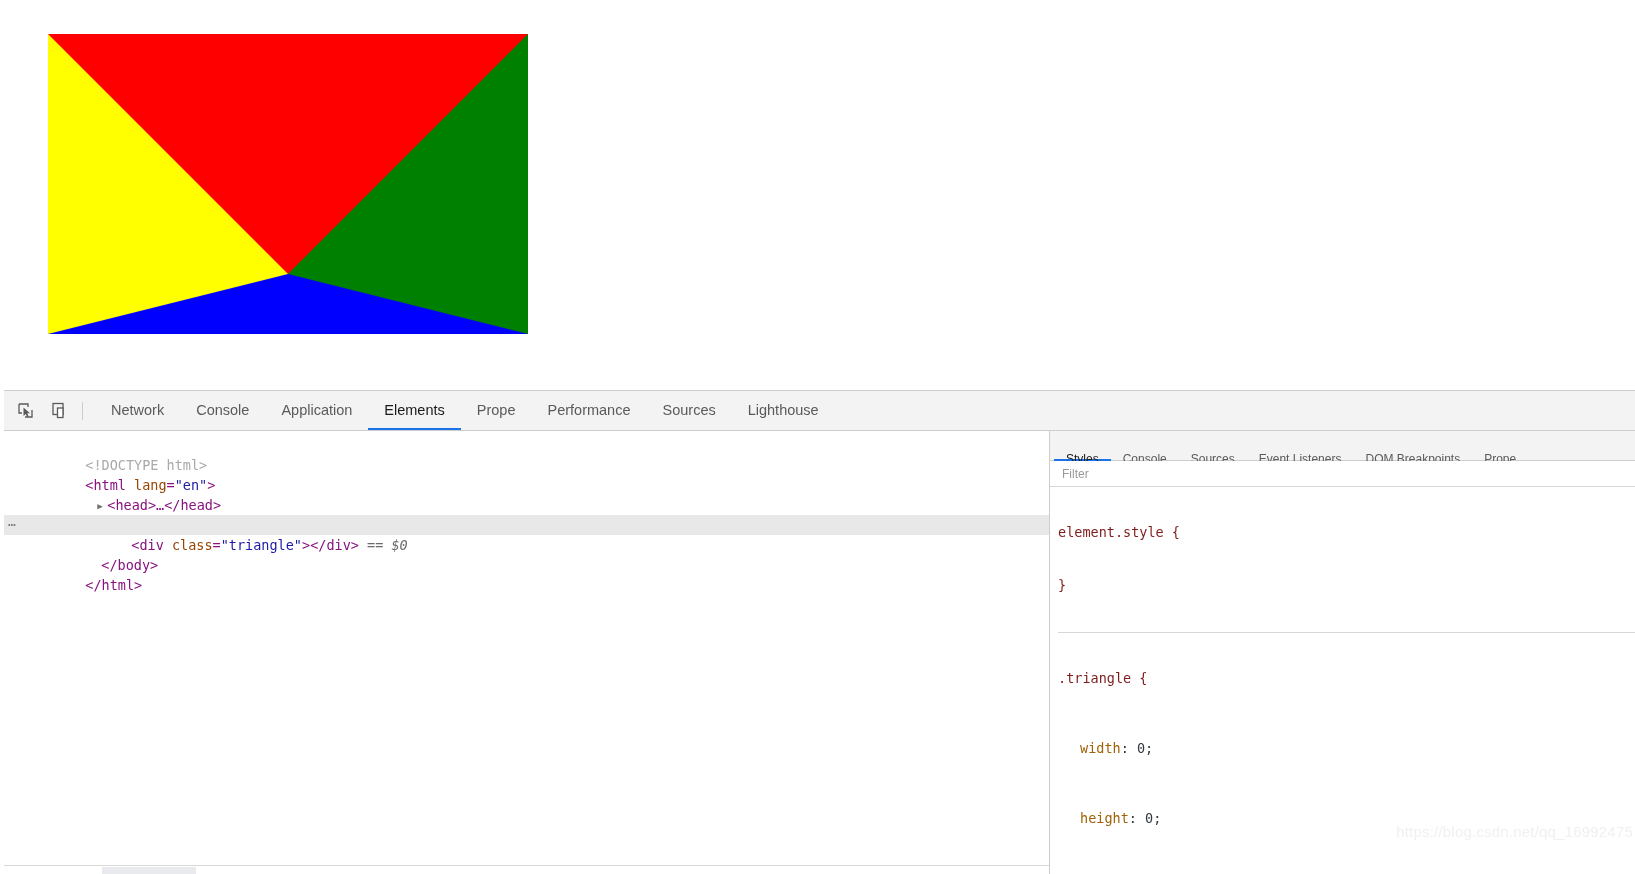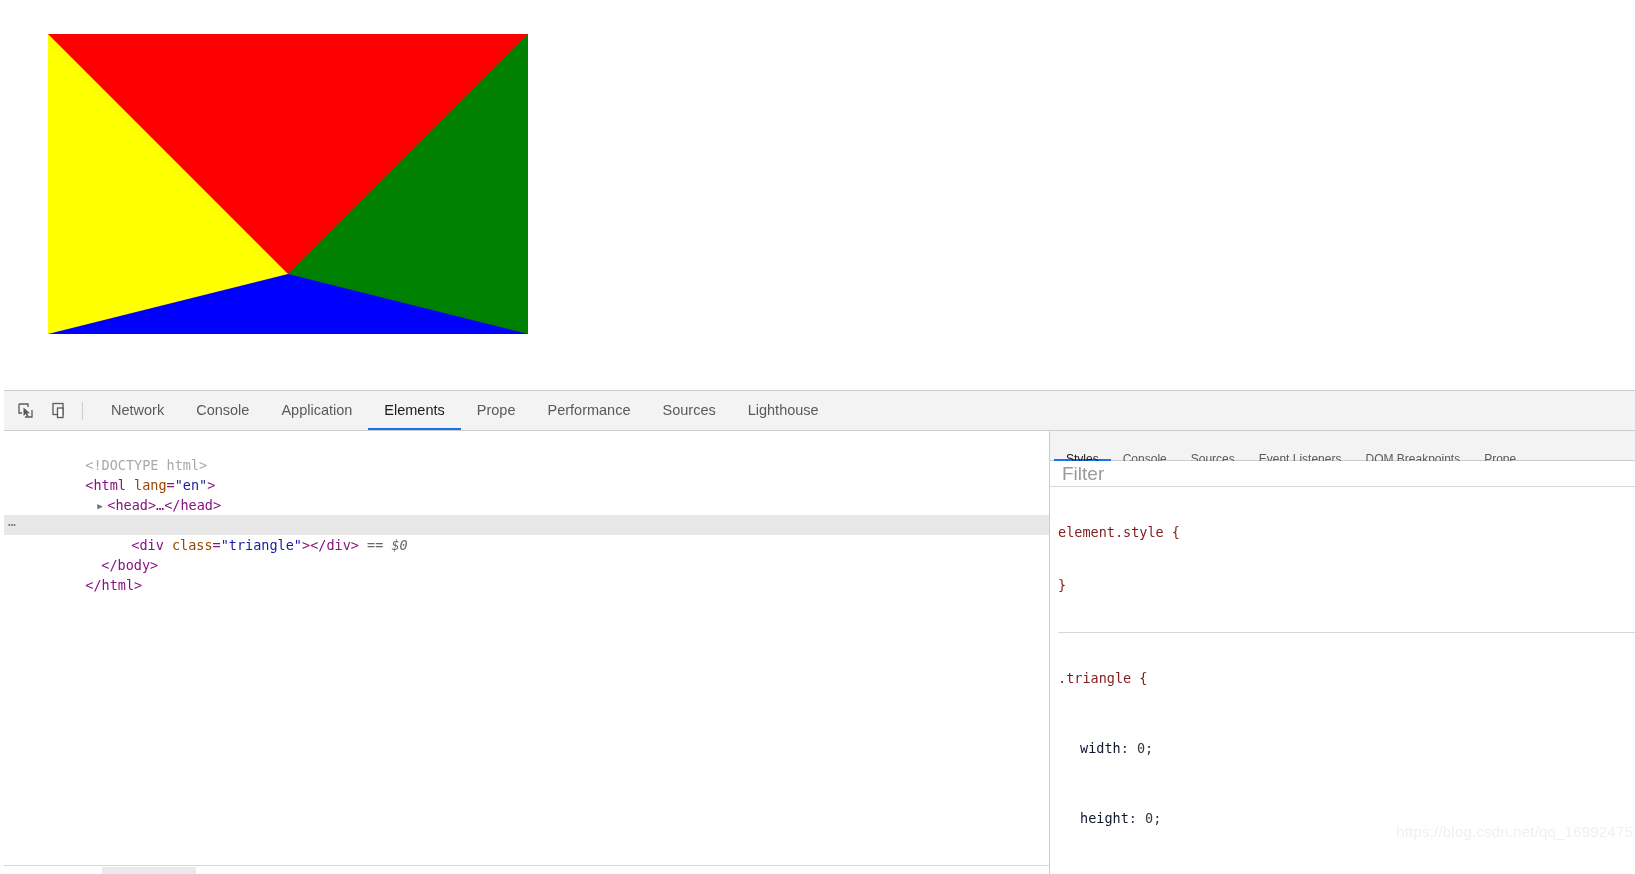--- a/index.html
+++ b/index.html
@@ -172,21 +172,21 @@
   .filter-row {
     height: 26px;
     border-bottom: 1px solid #d8d8d8;
     display: flex; align-items: center;
     padding-left: 10px;
     background: #fff;
   }
   .filter-input {
     border: none; outline: none;
     font-family: "Liberation Sans", sans-serif;
-    font-size: 19px;
+    font-size: 12px;
     color: #333;
     width: 96%;
     background: transparent;
   }
   .filter-input::placeholder { color: #9a9a9a; }
 
   .rules {
     flex: 1;
     overflow: hidden;
     font-family: "DejaVu Sans Mono", "Liberation Mono", monospace;
@@ -194,21 +194,21 @@
     line-height: 17.5px;
     color: #303942;
     padding-left: 8px;
   }
   .rule {
     padding: 2px 0 3px 0;
     border-bottom: 1px solid #d8d8d8;
     white-space: pre;
   }
   .rule-sel { color: #7f1d1d; }
-  .prop { color: #0f172a; }
+  .prop { color: #a16207; }
   .val  { color: #303942; }
   .decl { padding-left: 22px; }
 
   .watermark {
     position: absolute;
     right: 6px; bottom: 34px;
     font-family: "Liberation Sans", sans-serif;
     font-size: 15px;
     color: #f0f0f0;
     letter-spacing: 0.2px;

